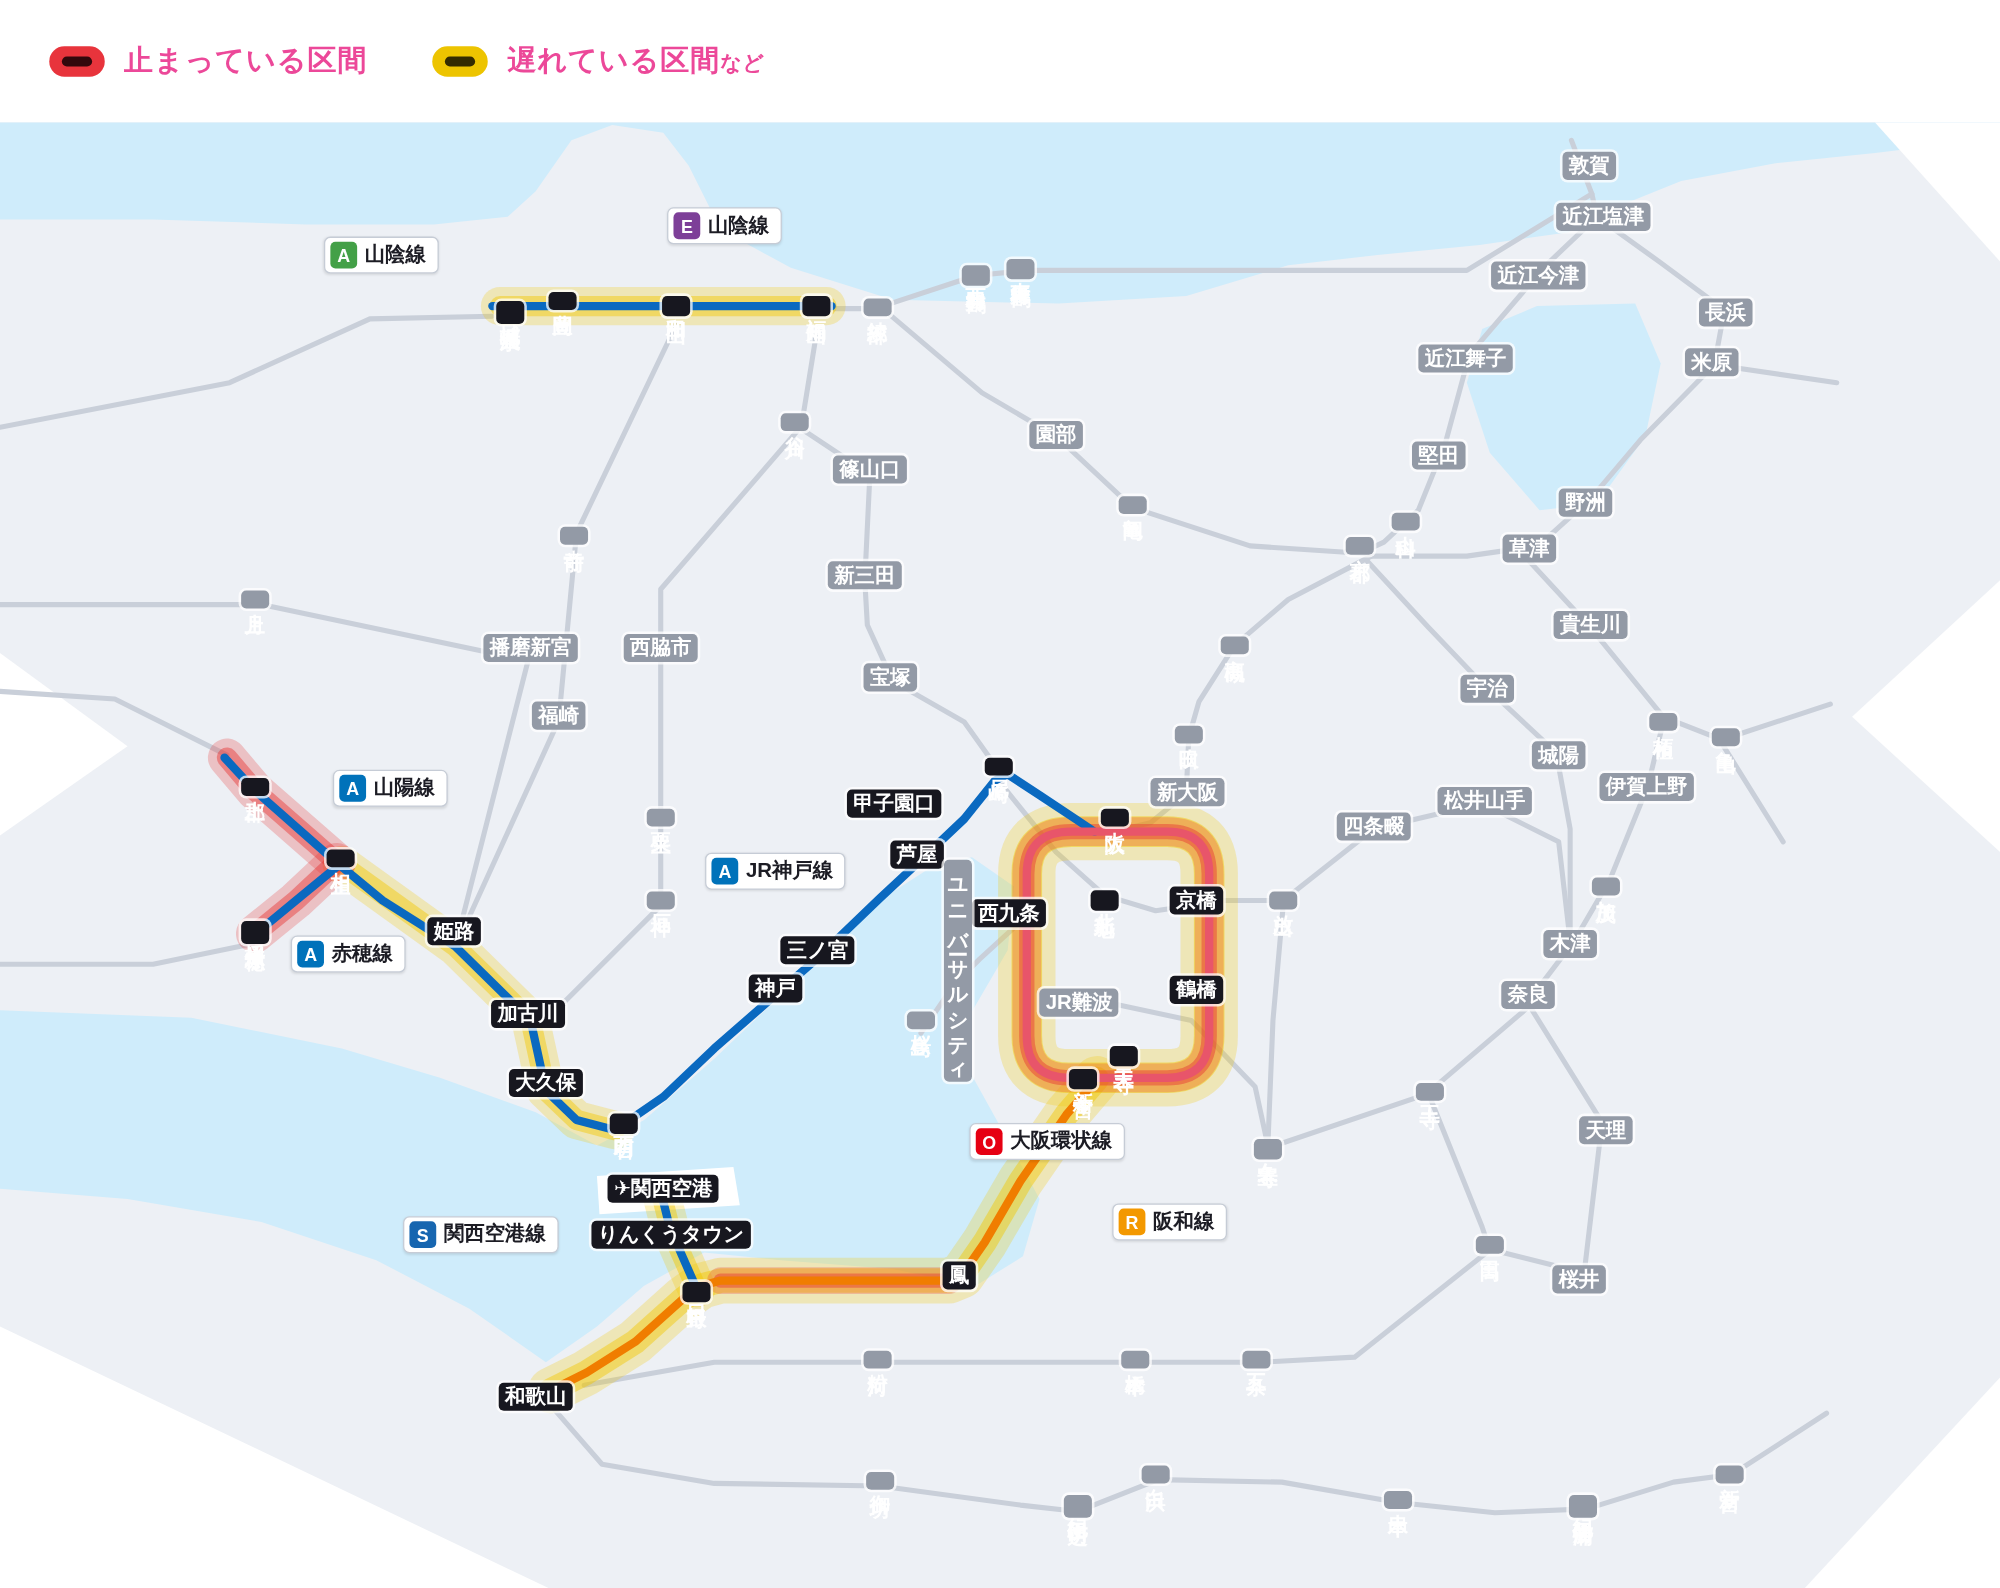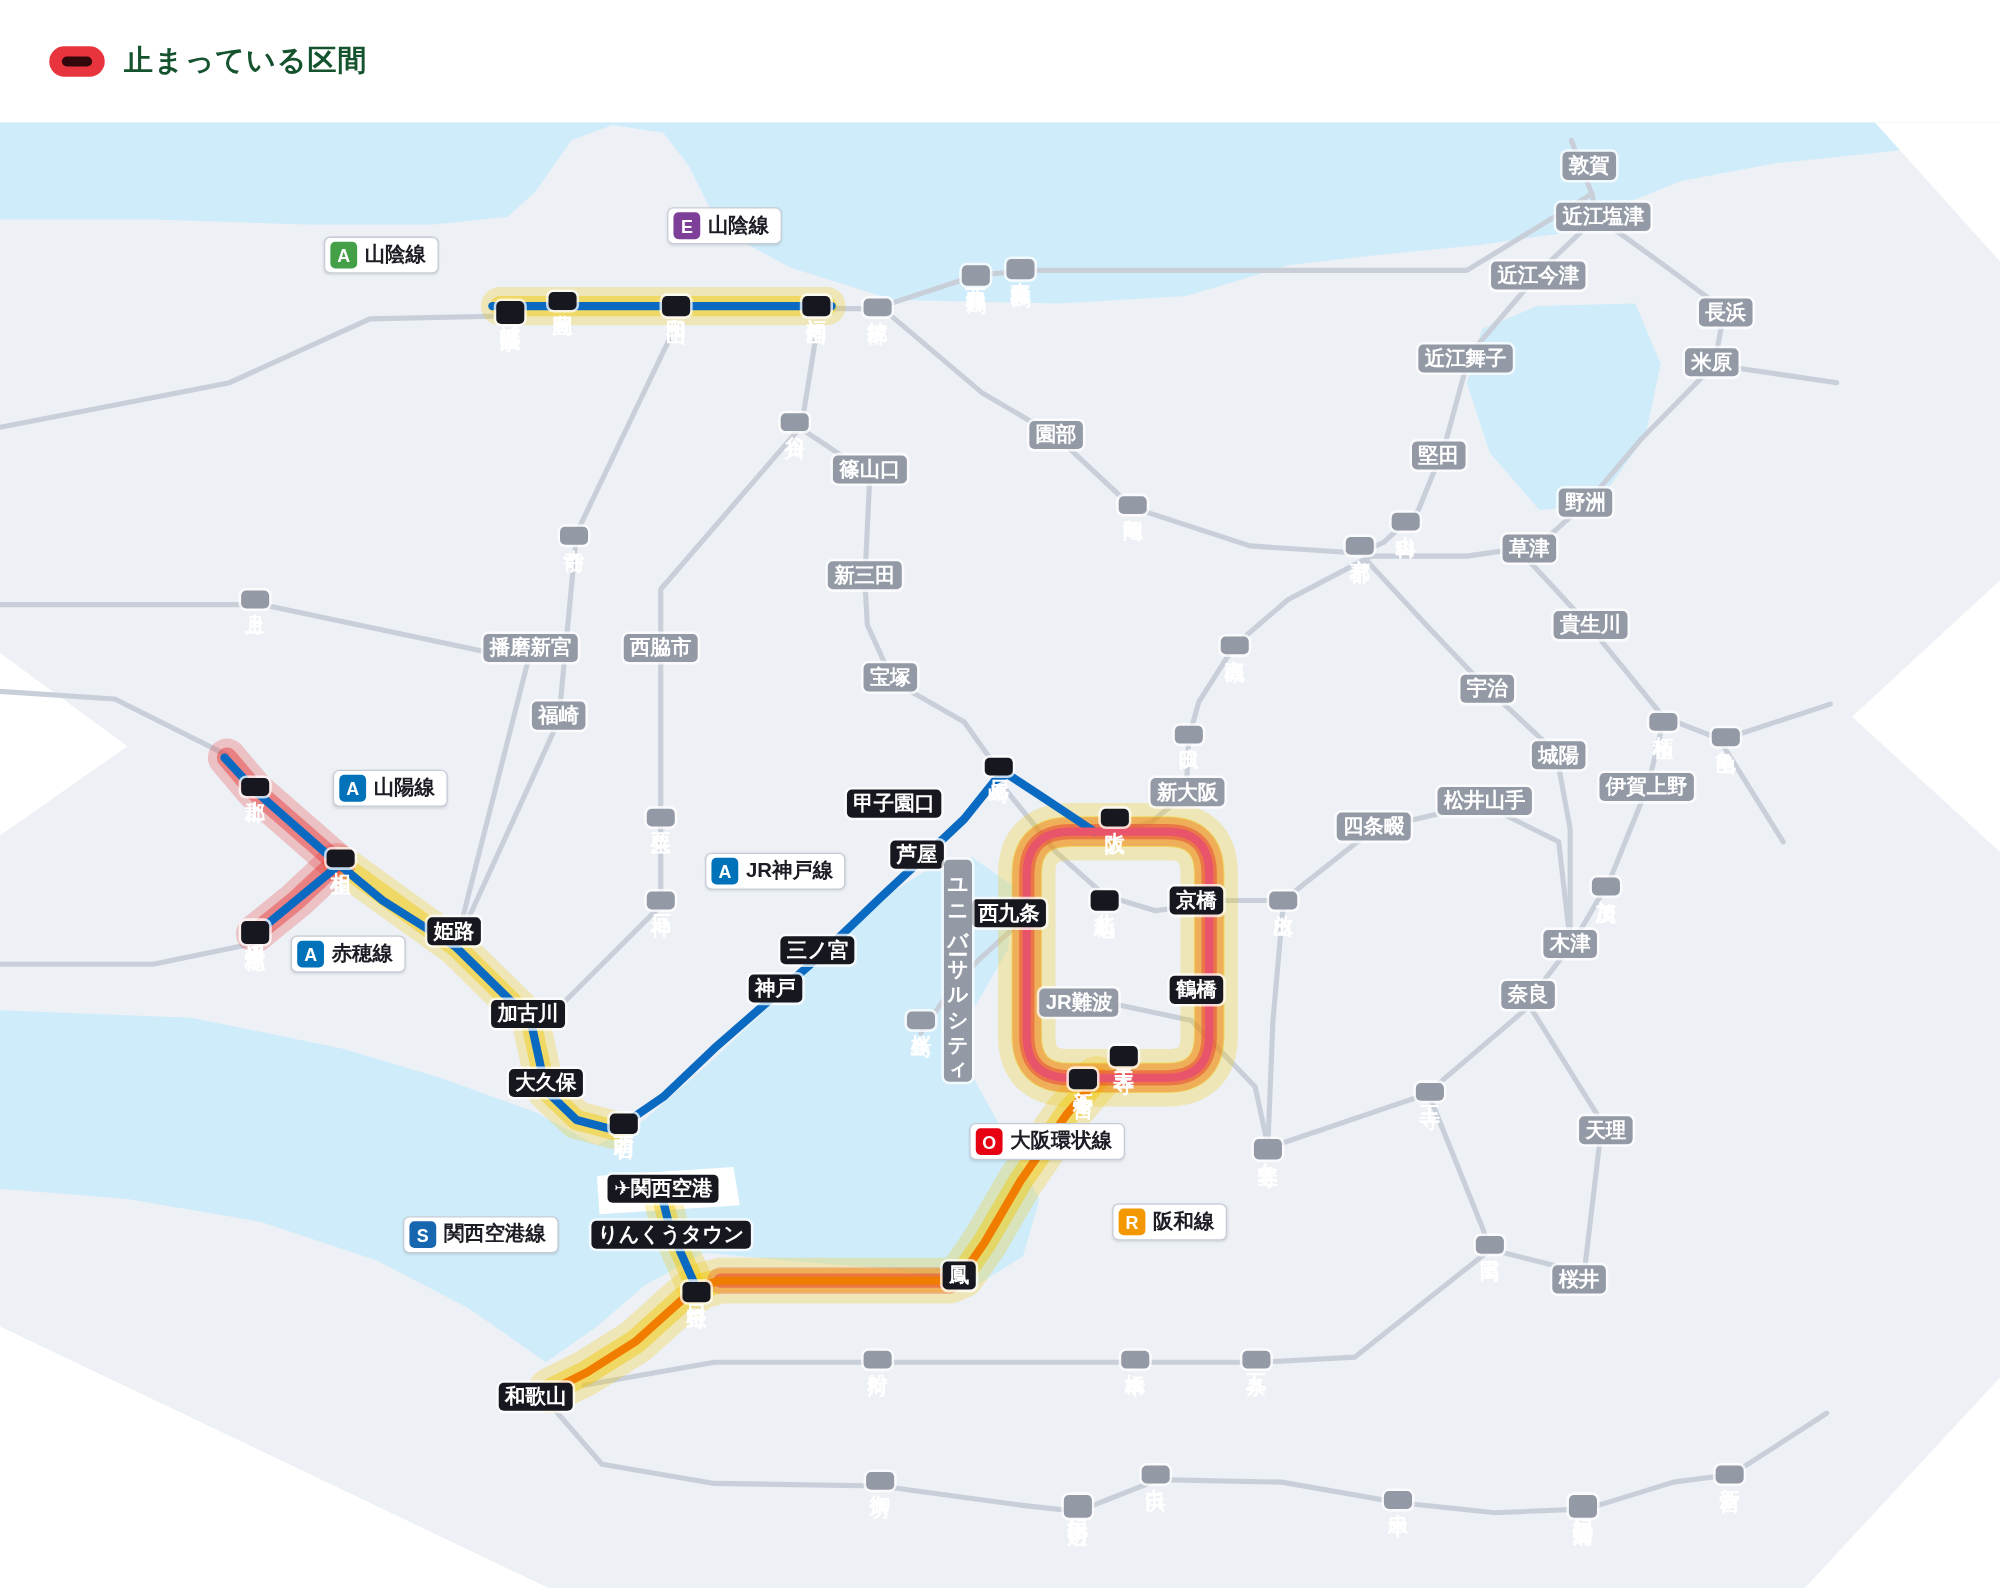--- a/index.html
+++ b/index.html
@@ -7,21 +7,21 @@
   .screen{position:relative;width:2000px;height:1588px;overflow:hidden;background:#fff;
           font-family:"Liberation Sans","DejaVu Sans",sans-serif}
   #map-svg{position:absolute;left:0;top:0;width:2000px;height:1588px}
   #labels{position:absolute;left:0;top:0;width:1568px;height:1245px;
           transform:scale(1.27551);transform-origin:0 0}
   .legend{position:absolute;top:0;left:0;width:100%;height:122px;background:#fff;
           display:flex;align-items:center;padding-left:48px;z-index:5}
   .legend-item{display:flex;align-items:center;gap:18px}
   .legend-item + .legend-item{margin-left:64px}
   .legend-pill{width:58px;height:33px;flex:0 0 auto}
-  .legend-text{font-size:29px;font-weight:bold;color:#14532d;letter-spacing:1px}
+  .legend-text{font-size:29px;font-weight:bold;color:#ec4899;letter-spacing:1px}
   .legend-text small{font-size:21px;font-weight:bold}
   .station{position:absolute;transform:translate(-50%,-50%);background:#17171f;color:#fff;
            font-size:16px;font-weight:bold;line-height:1.12;padding:2px 5px;border-radius:4px;
            white-space:nowrap;box-shadow:0 0 0 2px rgba(255,255,255,.75);z-index:3;text-align:center}
   .station.v{writing-mode:vertical-rl;text-orientation:upright;padding:5px 2px;letter-spacing:2px}
   .station.gray{background:#939aa6}
   .badge{position:absolute;transform:translate(-50%,-50%);display:flex;align-items:center;gap:6px;
          background:#fff;border:1px solid #c6ccd6;border-radius:5px;padding:3px 9px 3px 4px;
          box-shadow:0 1px 2px rgba(0,0,0,.10);z-index:4}
   .badge .letter{display:flex;align-items:center;justify-content:center;width:21px;height:21px;
@@ -220,15 +220,22 @@
     </div>
 
   <header class="legend">
     <div class="legend-item">
       <svg class="legend-pill" viewBox="0 0 46 26">
         <rect x="1" y="1" width="44" height="24" rx="12" fill="#e8343c"></rect>
         <rect x="11" y="9" width="24" height="8" rx="4" fill="#33080c"></rect>
       </svg>
       <span class="legend-text">止まっている区間</span>
     </div>
+    <div class="legend-item">
+      <svg class="legend-pill" viewBox="0 0 46 26">
+        <rect x="1" y="1" width="44" height="24" rx="12" fill="#edc400"></rect>
+        <rect x="11" y="9" width="24" height="8" rx="4" fill="#332b00"></rect>
+      </svg>
+      <span class="legend-text"><span>遅れている区間</span><small>など</small></span>
+    </div>
   </header>
 
 </div>
 
 </body></html>

